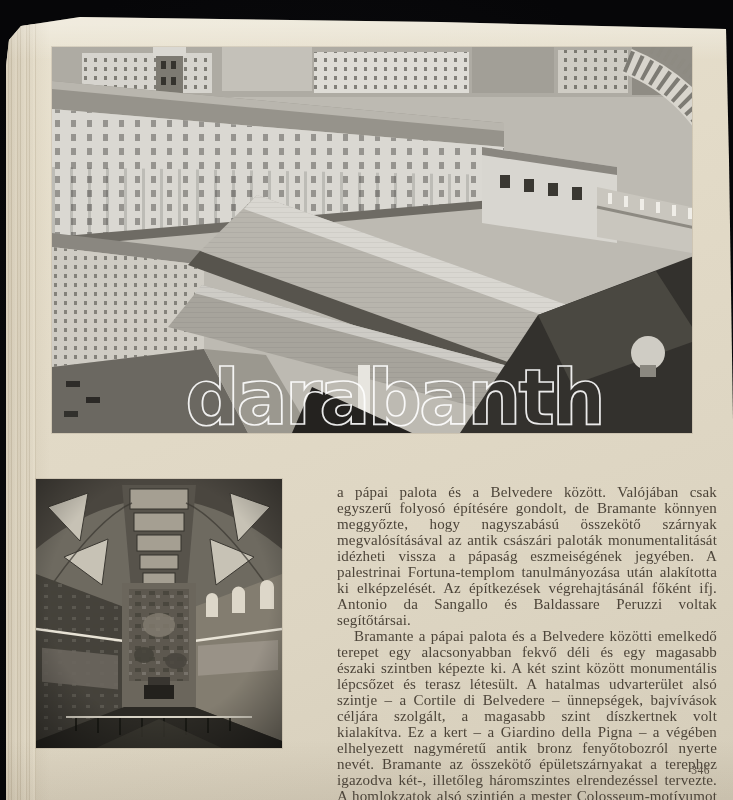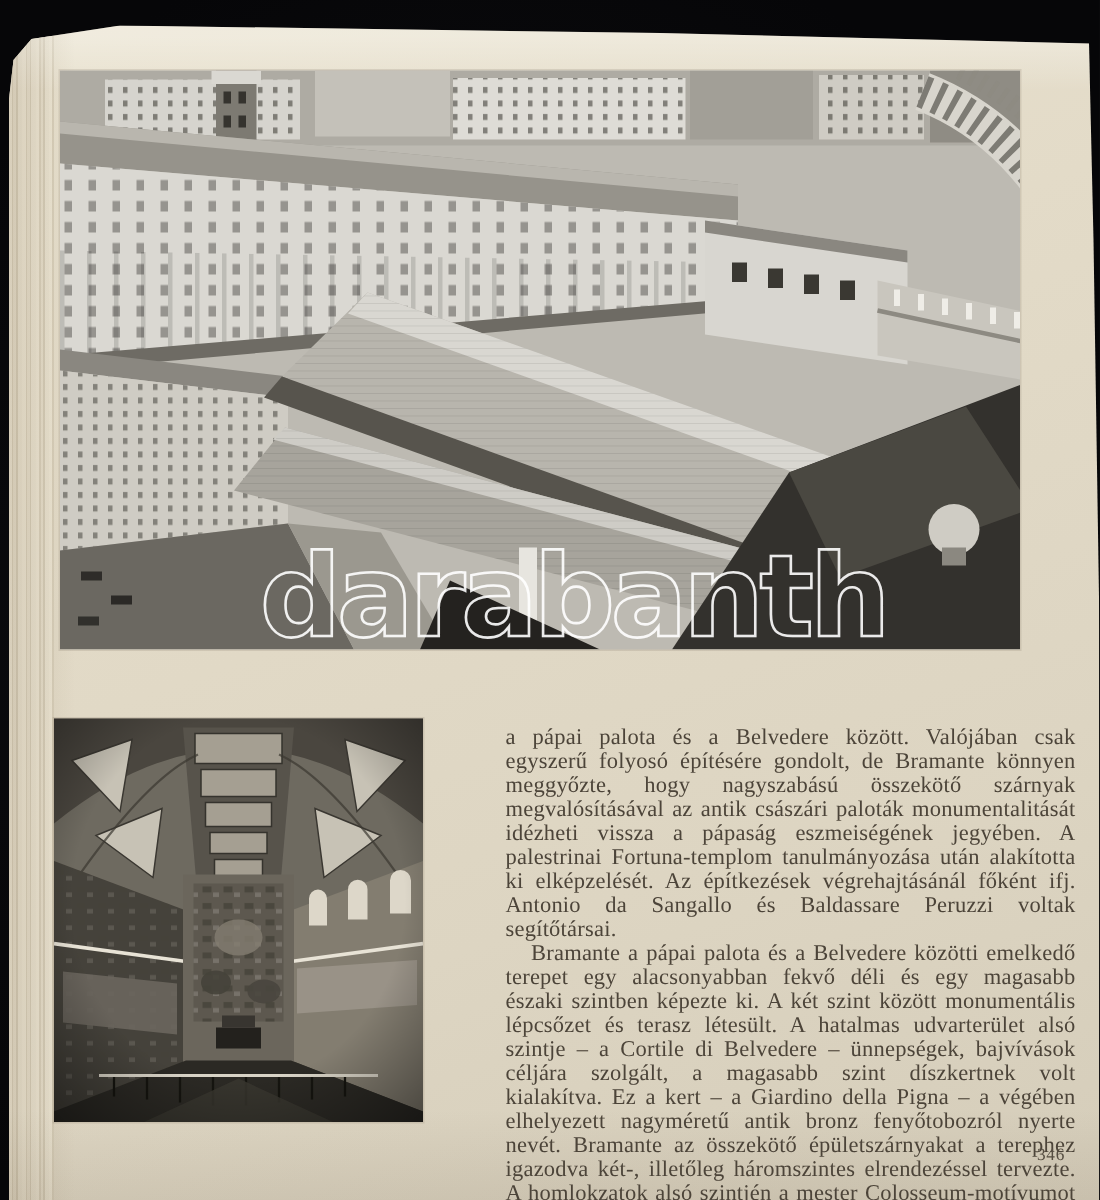--- a/index.html
+++ b/index.html
@@ -21,21 +21,21 @@
       linear-gradient(0deg, rgba(90,75,55,.10) 0, rgba(90,75,55,0) 60px),
       linear-gradient(180deg, rgba(255,255,250,.35) 0 24px, rgba(255,255,250,0) 60px);
   }
   .page-edge{
     position:absolute;left:6px;top:24px;width:30px;height:776px;
     background:repeating-linear-gradient(90deg,
       #ece5d3 0 2px, #d3cab5 2px 3px, #e4dcc9 3px 5px, #cfc6b1 5px 6px, #e8e1cf 6px 9px);
     opacity:.8;
   }
   .photo{position:absolute;overflow:hidden;box-shadow:0 0 0 1px rgba(70,60,45,.12);}
-  .photo-aerial{left:40px;top:47px;width:640px;height:386px;background:#bdbab2;}
+  .photo-aerial{left:52px;top:47px;width:640px;height:386px;background:#bdbab2;}
   .photo-chapel{left:36px;top:479px;width:246px;height:269px;background:#3c3933;}
   .photo svg{display:block;}
   .text-block{
     position:absolute;left:337px;top:484px;width:380px;
     color:#4c4439;font-size:15px;line-height:16px;
     text-align:justify;letter-spacing:.15px;word-spacing:.6px;
   }
   .text-block p{margin:0;}
   .text-block p.indent{text-indent:17px;}
   .page-number{

